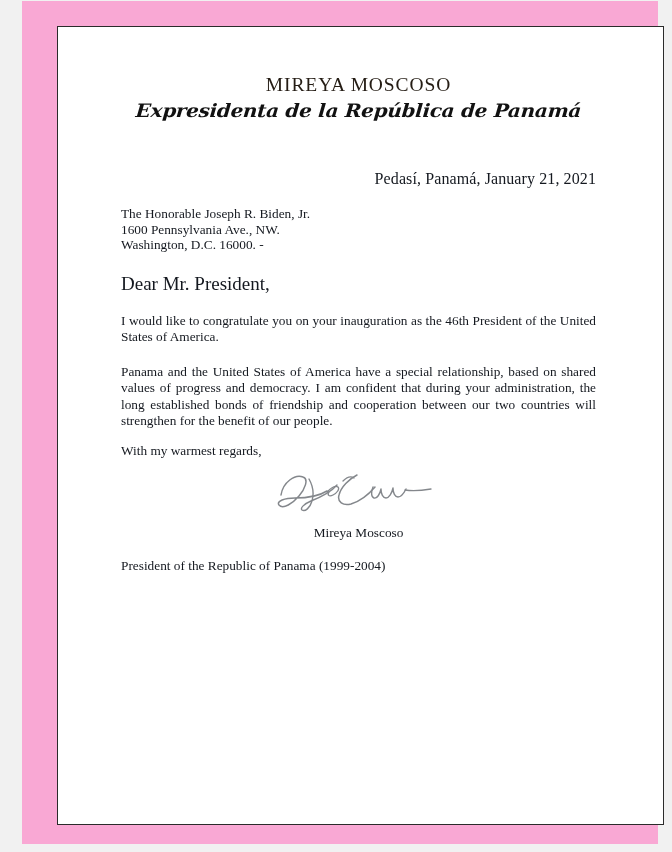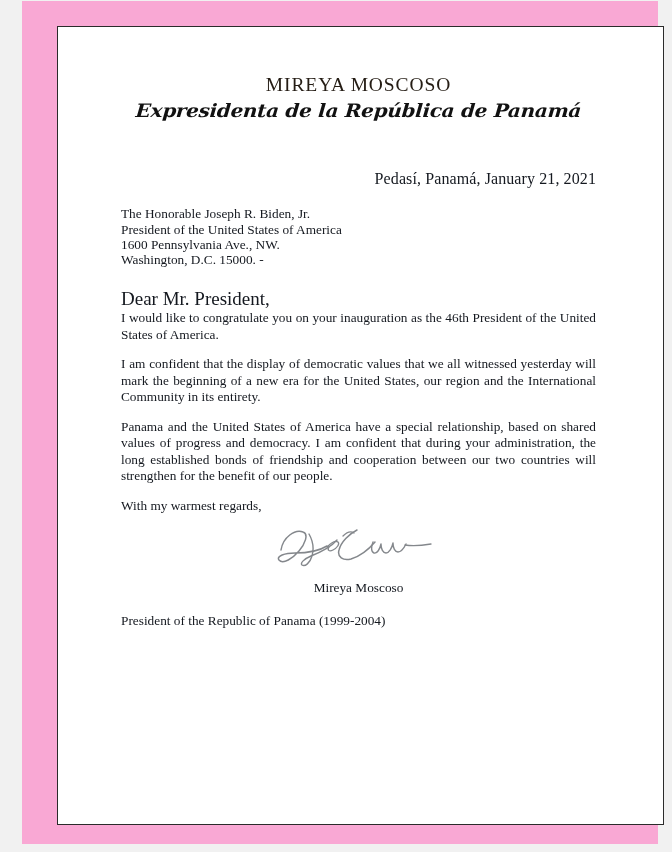--- a/index.html
+++ b/index.html
@@ -87,21 +87,21 @@
   .recipient div {
     white-space: nowrap;
   }
 
   
   .salutation {
     margin-top: 21px;
     font-size: 19px;
   }
   .para {
-    margin-top: 0;
+    margin-top: 18px;
     font-size: 13.3px;
     line-height: 16.4px;
     text-align: justify;
     text-justify: inter-word;
   }
 
   
   .closing {
     font-size: 13.3px;
   }
@@ -139,29 +139,27 @@
 
     <div class="letterhead">
       <div class="letterhead-name">MIREYA MOSCOSO</div>
       <div class="letterhead-title">Expresidenta de la República de Panamá</div>
     </div>
 
     <div class="dateline">Pedasí, Panamá, January 21, 2021</div>
 
     <div class="recipient">
       <div>The Honorable Joseph R. Biden, Jr.</div>
-      <div>President of the United States of America</div>
       <div>1600 Pennsylvania Ave., NW.</div>
-      <div>Washington, D.C. 15000. -</div>
+      <div>Washington, D.C. 16000. -</div>
     </div>
 
     <div class="salutation">Dear Mr. President,</div>
 
     <p class="para">I would like to congratulate you on your inauguration as the 46th President of the United States of America.</p>
-    <p class="para">I am confident that the display of democratic values that we all witnessed yesterday will mark the beginning of a new era for the United States, our region and the International Community in its entirety.</p>
     <p class="para">Panama and the United States of America have a special relationship, based on shared values of progress and democracy. I am confident that during your administration, the long established bonds of friendship and cooperation between our two countries will strengthen for the benefit of our people.</p>
 
     <div class="closing">With my warmest regards,</div>
 
     <div class="signature-wrap">
       <svg class="signature-svg" width="180" height="52" viewBox="0 0 180 52" fill="none" xmlns="http://www.w3.org/2000/svg">
         <g stroke="#555a60" fill="none" stroke-linecap="round" stroke-linejoin="round">
           <path d="M12 30 C14 17, 26 9, 34 12 C40 14, 36 24, 30 31 C24 38, 14 45, 10 40 C7 36, 16 33, 26 33 C38 33, 50 31, 58 26" stroke-width="1.5"></path>
           <path d="M40 14 C44 21, 45 29, 43 36 C41 43, 36 47, 33 45 C31 43, 35 39, 42 36 C52 32, 62 27, 68 20" stroke-width="1.4"></path>
           <path d="M58 27 C62 23, 66 20, 69 22 C71 24, 68 28, 64 30 C60 32, 58 30, 60 27" stroke-width="1.3"></path>

